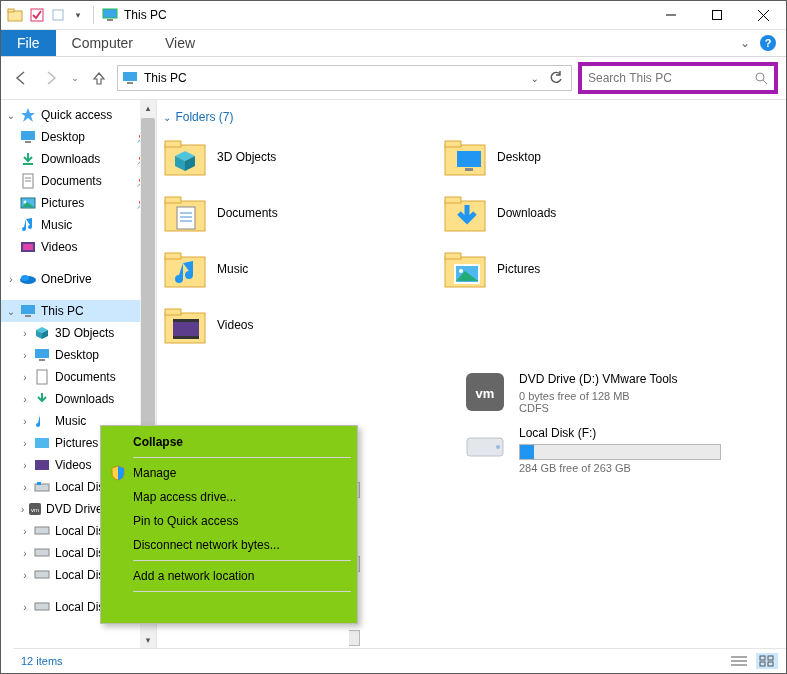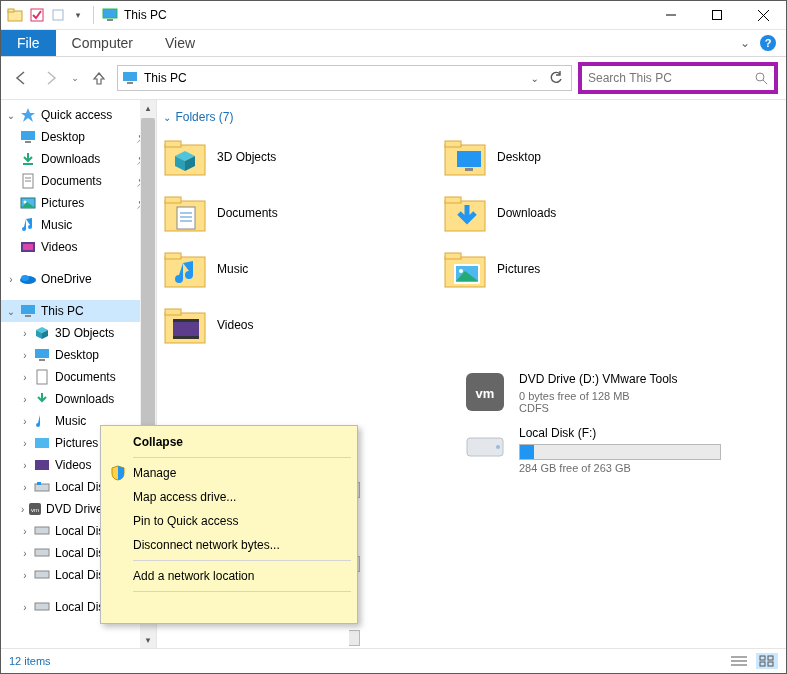--- a/index.html
+++ b/index.html
@@ -55,27 +55,27 @@
 .drive-tile{width:300px;display:flex;align-items:flex-start;gap:12px;margin-bottom:10px;}
 .drive-tile.cut{width:260px;}
 .drive-tile .dicon{width:44px;height:44px;display:flex;align-items:center;justify-content:center;}
 .drive-tile .dinfo{flex:1;padding-top:2px;}
 .drive-tile .dname{font-size:12px;margin-bottom:4px;}
 .drive-tile .dbar{height:14px;border:1px solid #b8b8b8;background:#eaeaea;position:relative;margin-bottom:2px;}
 .drive-tile .dbar.small{width:200px;}
 .drive-tile .dbar .fill{position:absolute;left:0;top:0;bottom:0;background:#2095f2;}
 .drive-tile .dfree{font-size:11px;color:#6d6d6d;}
 
-.ctxmenu{position:absolute;left:99px;top:325px;width:252px;background:#fef9c3;border:1px solid #bababa;box-shadow:3px 3px 6px rgba(0,0,0,0.25);padding:4px 2px;z-index:50;}
+.ctxmenu{position:absolute;left:99px;top:325px;width:252px;background:#84cc16;border:1px solid #bababa;box-shadow:3px 3px 6px rgba(0,0,0,0.25);padding:4px 2px;z-index:50;}
 .ctx-item{height:24px;display:flex;align-items:center;padding:0 8px 0 30px;font-size:12px;position:relative;}
 .ctx-item.bold{font-weight:bold;}
 .ctx-item .citem-icon{position:absolute;left:6px;width:18px;height:18px;display:flex;align-items:center;justify-content:center;}
 .ctx-sep{height:1px;background:#d4d4d4;margin:3px 4px 3px 30px;}
 
-.statusbar{height:24px;border-top:1px solid #e5e5e5;display:flex;align-items:center;padding:0 8px;font-size:11px;color:#1a6fb5;gap:8px;}
+.statusbar{height:24px;border-top:1px solid #e5e5e5;display:flex;align-items:center;padding:0 8px;font-size:11px;color:#1a6fb5;gap:8px;margin-left:12px;}
 .view-switch{margin-left:auto;display:flex;gap:6px;color:#555;}
 .vicon{width:22px;height:16px;display:flex;align-items:center;justify-content:center;}
 .vicon.sel{background:#cce8ff;}
 
 svg{display:block;}
 </style>
 </head>
 <body>
 
 <div class="window">

